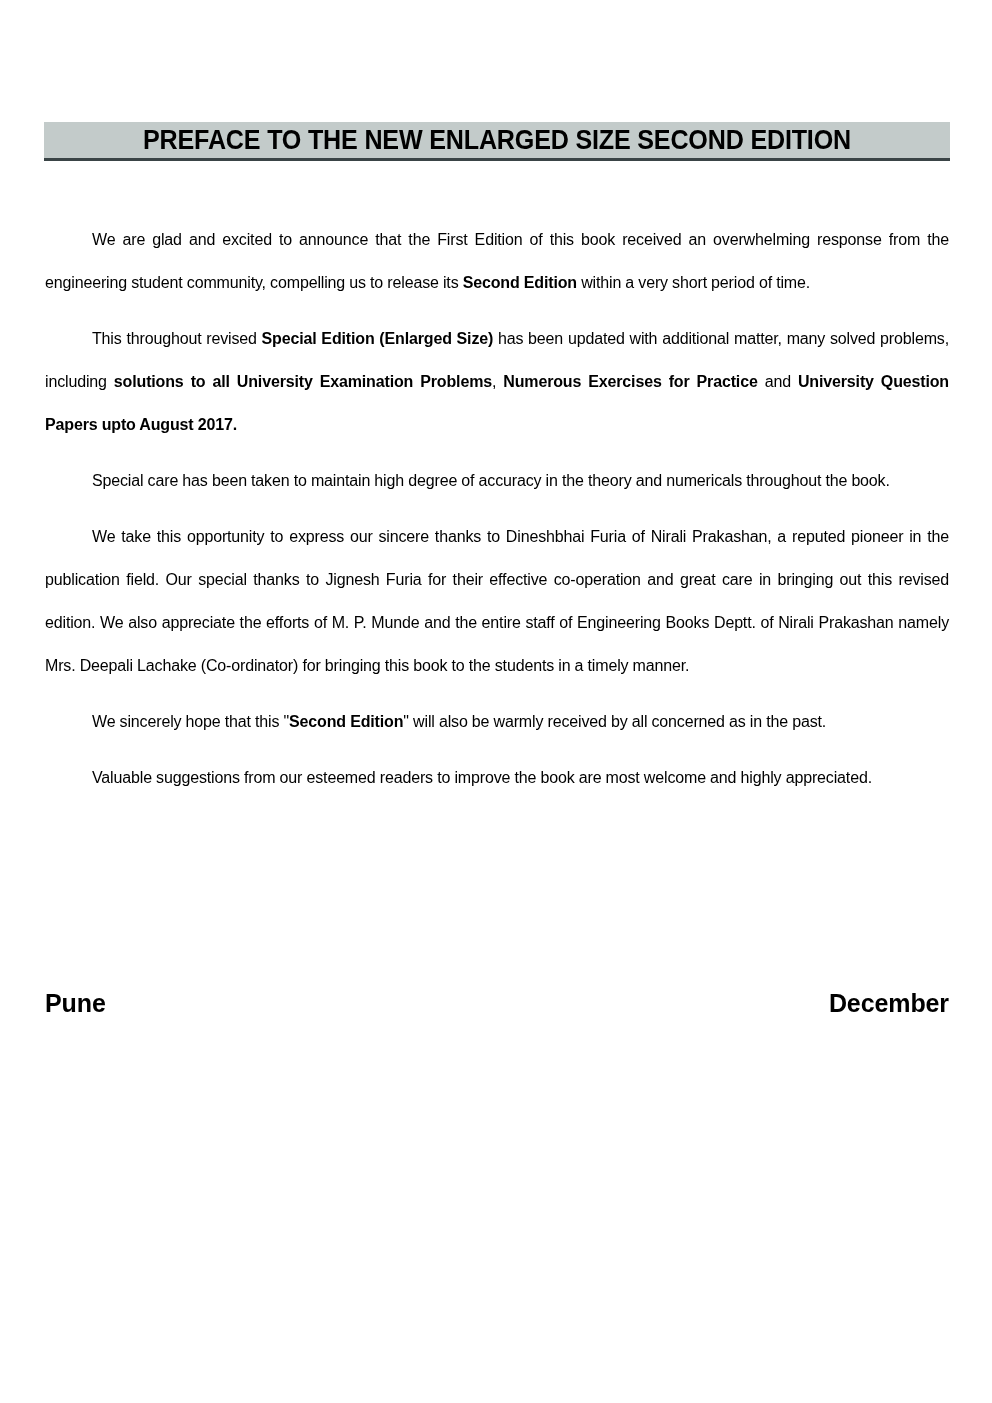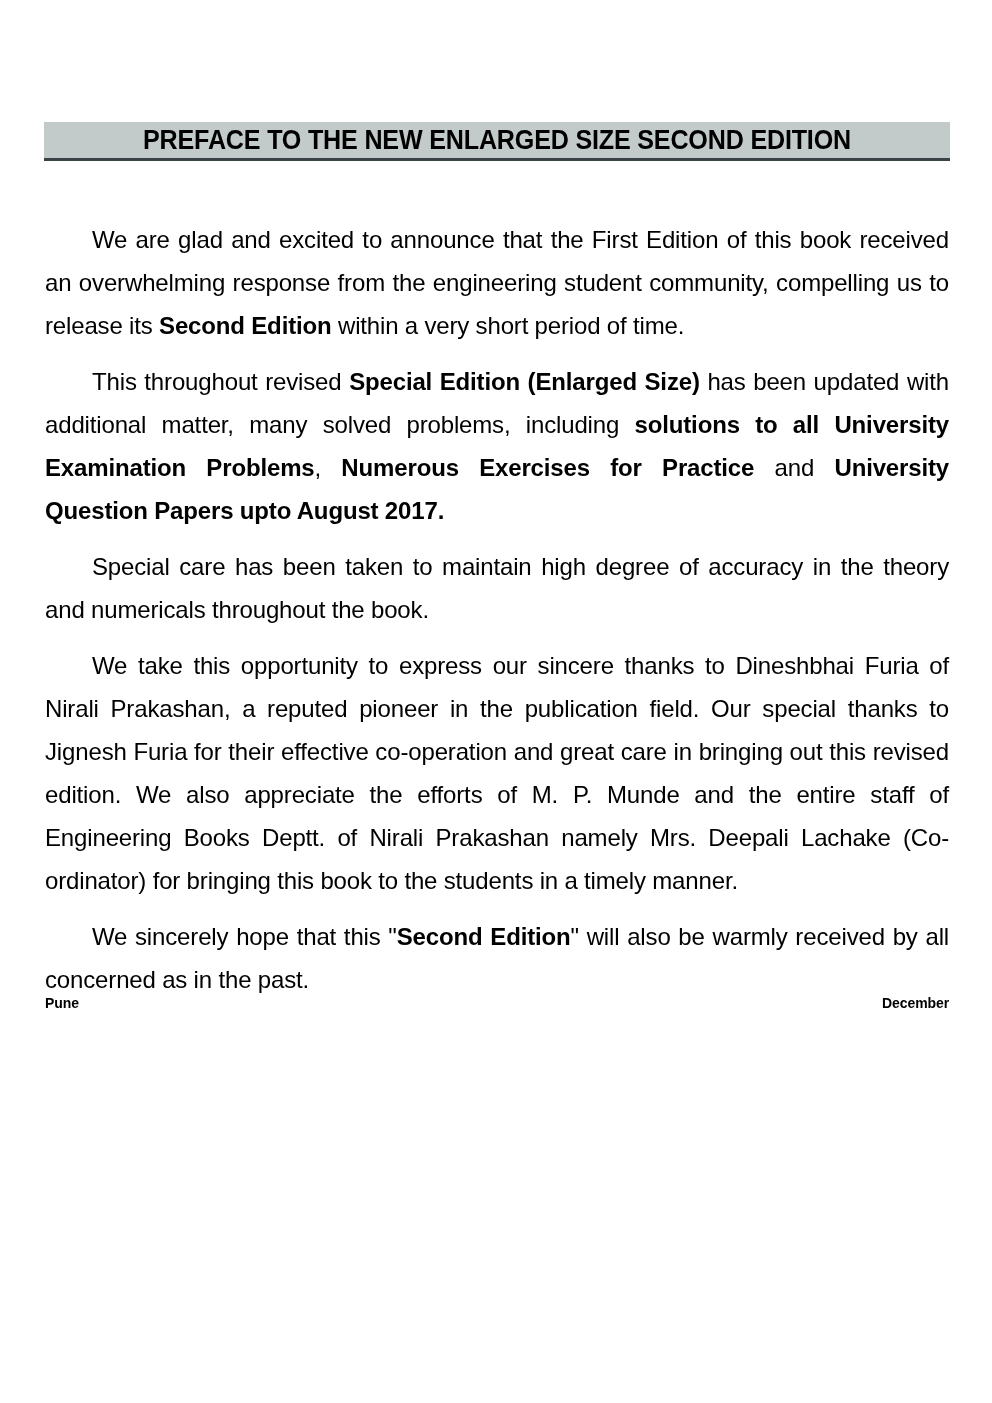--- a/index.html
+++ b/index.html
@@ -56,21 +56,21 @@
   
   .body-block {
     position: absolute;
     left: 45px;
     top: 218px;
     width: 904px;
   }
 
   p.para {
     margin: 0 0 13px 0;
-    font-size: 24px;
+    font-size: 16px;
     line-height: 43px;
     text-align: justify;
     text-justify: inter-word;
     text-indent: 47px;
     letter-spacing: -0.15px;
     word-spacing: -0.1px;
     color: #000000;
   }
   p.para:last-child {
     margin-bottom: 0;
@@ -81,21 +81,21 @@
 
   
   .sign-row {
     position: absolute;
     left: 45px;
     top: 991px;
     width: 904px;
     display: flex;
     justify-content: space-between;
     align-items: baseline;
-    font-size: 14px;
+    font-size: 25px;
     line-height: 24px;
     font-weight: bold;
     letter-spacing: -0.1px;
   }
   .sign-left  { text-align: left; }
   .sign-right { text-align: right; }
 </style>
 </head>
 <body>
 
@@ -110,20 +110,21 @@
     <p class="para"><span>We are glad and excited to announce that the First Edition of this book received an overwhelming response from the engineering student community, compelling us to release its </span><b>Second Edition</b><span> within a very short period of time.</span></p>
 
     <p class="para"><span>This throughout revised </span><b>Special Edition (Enlarged Size)</b><span> has been updated with additional matter, many solved problems, including </span><b>solutions to all University Examination Problems</b><span>, </span><b>Numerous Exercises for Practice</b><span> and </span><b>University Question Papers upto August 2017.</b></p>
 
     <p class="para"><span>Special care has been taken to maintain high degree of accuracy in the theory and numericals throughout the book.</span></p>
 
     <p class="para"><span>We take this opportunity to express our sincere thanks to Dineshbhai Furia of Nirali Prakashan, a reputed pioneer in the publication field. Our special thanks to Jignesh Furia for their effective co-operation and great care in bringing out this revised edition. We also appreciate the efforts of M. P. Munde and the entire staff of Engineering Books Deptt. of Nirali Prakashan namely Mrs. Deepali Lachake (Co-ordinator) for bringing this book to the students in a timely manner.</span></p>
 
     <p class="para"><span>We sincerely hope that this "</span><b>Second Edition</b><span>" will also be warmly received by all concerned as in the past.</span></p>
 
+    <p class="para"><span>Valuable suggestions from our esteemed readers to improve the book are most welcome and highly appreciated.</span></p>
 
   </div>
 
   <div class="sign-row">
     <div class="sign-left">Pune</div>
     <div class="sign-right">December</div>
   </div>
 
 </div>
 

